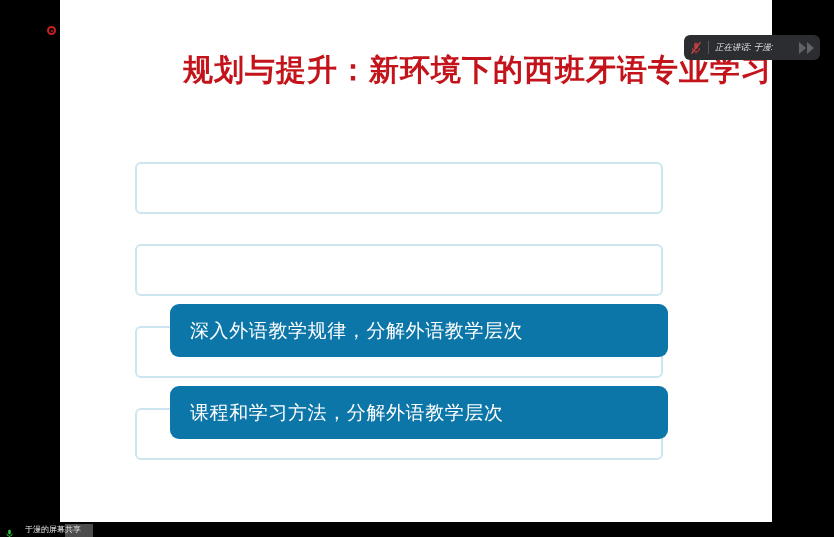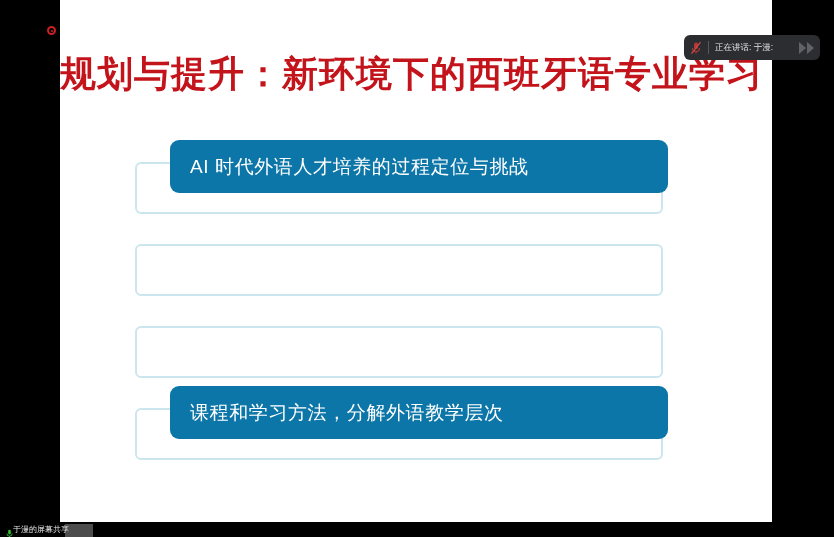--- a/index.html
+++ b/index.html
@@ -63,25 +63,25 @@
     height: 522px;
     background: #ffffff;
     overflow: hidden;
   }
 
   #slide-title {
     position: absolute;
     left: 0;
     right: 0;
     top: 50px;
-    text-align: left;
+    text-align: right;
     color: #c3141b;
     font-family: "DejaVu Serif", "Liberation Serif", serif;
     font-weight: 700;
-    font-size: 36px;
+    font-size: 30px;
     letter-spacing: 1px;
     white-space: nowrap;
   }
 
   #bar-list {
     position: absolute;
     left: 70px;
     top: 140px;
     width: 605px;
   }
@@ -154,20 +154,21 @@
     height: 13px;
     background: #55585e;
     flex: 0 0 auto;
   }
   #speaker-text {
     color: #e2e2e4;
     font-size: 8.5px;
     white-space: nowrap;
     flex: 1 1 auto;
     overflow: hidden;
+    font-style: italic;
   }
   #pill-chevrons {
     flex: 0 0 auto;
     display: flex;
     gap: 1px;
     opacity: 0.55;
   }
   .chev {
     width: 0; height: 0;
     border-top: 6px solid transparent;
@@ -183,21 +184,21 @@
     width: 834px;
     height: 15px;
     background: #000000;
   }
   #screenshare-status {
     position: absolute;
     left: 6px;
     bottom: 1px;
     display: flex;
     align-items: center;
-    gap: 0;
+    gap: 12px;
     height: 13px;
     justify-content: center;
   }
   #mic-on-icon {
     width: 7px;
     height: 10px;
     flex: 0 0 auto;
   }
   #screenshare-label {
     color: #e8e8e8;
@@ -226,31 +227,31 @@
   </div>
 
   <div id="slide">
 
     <div id="slide-title">规划与提升：新环境下的西班牙语专业学习</div>
 
     <div id="bar-list">
 
       <div class="bar-row">
         <div class="bar-frame"></div>
+      </div>
+
+      <div class="bar-row">
+        <div class="bar-frame"></div>
+      </div>
+
+      <div class="bar-row">
+        <div class="bar-frame"></div>
         <div class="bar-solid">
-          <span class="bar-label">AI 时代外语人才培养的过程定位与挑战</span>
+          <span class="bar-label">深入外语教学规律，分解外语教学层次</span>
         </div>
-      </div>
-
-      <div class="bar-row">
-        <div class="bar-frame"></div>
-      </div>
-
-      <div class="bar-row">
-        <div class="bar-frame"></div>
       </div>
 
       <div class="bar-row">
         <div class="bar-frame"></div>
         <div class="bar-solid">
           <span class="bar-label">课程和学习方法，分解外语教学层次</span>
         </div>
       </div>
 
     </div>

